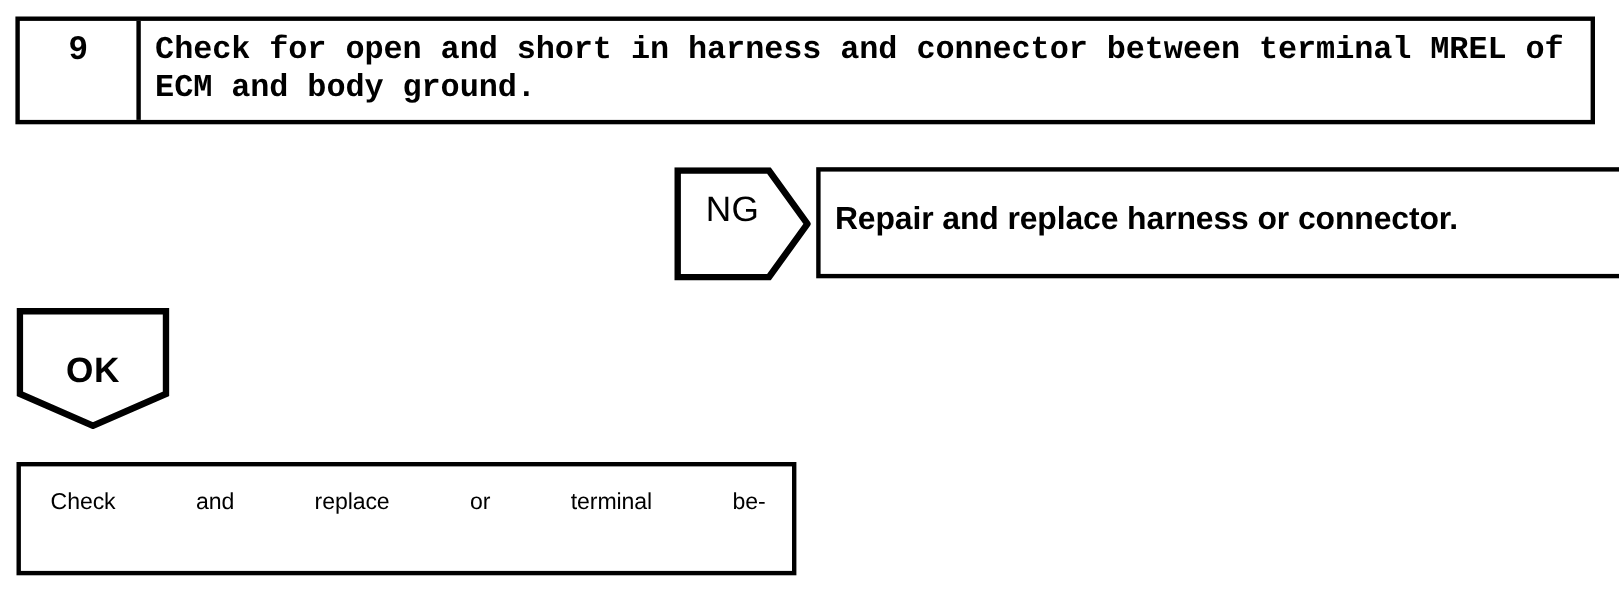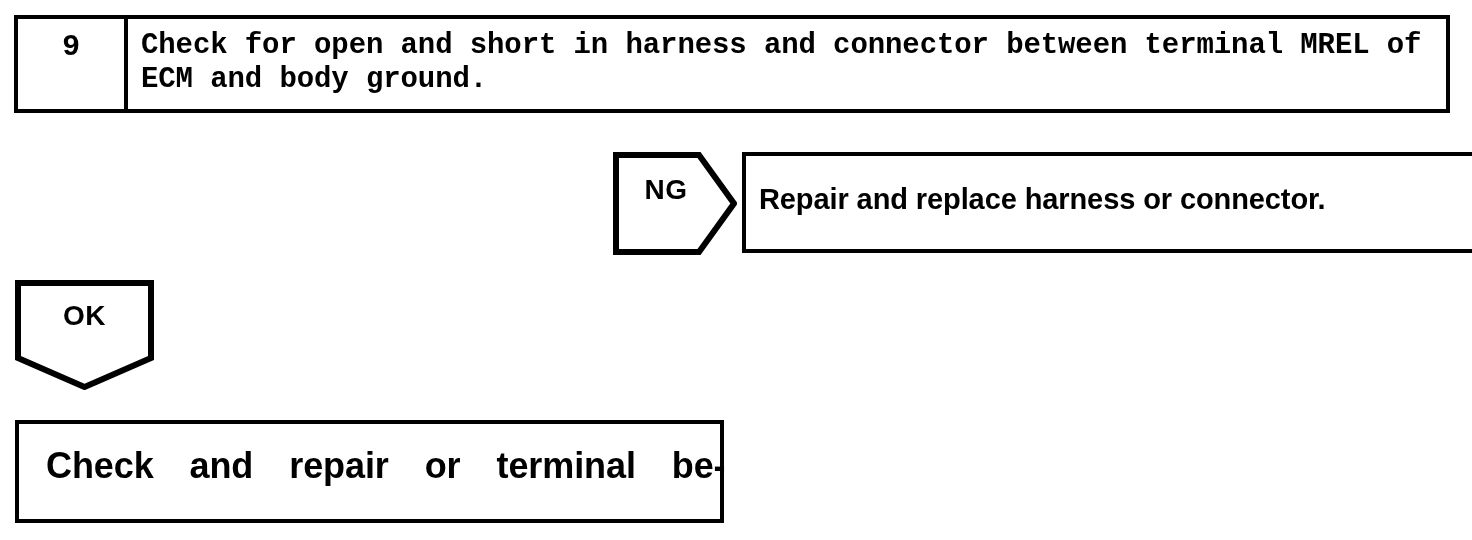--- a/index.html
+++ b/index.html
@@ -84,22 +84,22 @@
   }
   .ng-label {
     position: absolute;
     left: 613px;
     top: 152px;
     width: 106px;
     height: 76px;
     display: flex;
     align-items: center;
     justify-content: center;
-    font-size: 28px;
-    font-weight: bold;
+    font-size: 32px;
+    font-weight: normal;
     letter-spacing: 0.5px;
     pointer-events: none;
   }
 
   .repair-box {
     position: absolute;
     left: 742px;
     top: 152px;
     width: 800px;
     height: 101px;
@@ -125,45 +125,45 @@
     height: 110px;
   }
   .ok-pentagon svg {
     display: block;
     width: 139px;
     height: 110px;
   }
   .ok-label {
     position: absolute;
     left: 15px;
-    top: 276px;
+    top: 296px;
     width: 139px;
     height: 80px;
     display: flex;
     align-items: center;
     justify-content: center;
-    font-size: 28px;
+    font-size: 32px;
     font-weight: bold;
     letter-spacing: 0.5px;
     pointer-events: none;
   }
 
   .final-box {
     position: absolute;
     left: 15px;
     top: 420px;
     width: 709px;
     height: 103px;
     border: 4px solid #000;
     box-sizing: border-box;
     padding: 20px 24px 0 27px;
   }
   .final-text-line {
-    font-size: 36px;
-    font-weight: bold;
+    font-size: 21px;
+    font-weight: normal;
     line-height: 1.22;
     letter-spacing: -0.1px;
     white-space: nowrap;
     gap: 36px;
   }
   .final-text-line.justified {
     display: flex;
     justify-content: space-between;
     width: 100%;
   }
@@ -198,20 +198,20 @@
     <svg viewBox="0 0 139 110" xmlns="http://www.w3.org/2000/svg">
       <polygon points="3,3 136,3 136,78 69.5,107 3,78" fill="#ffffff" stroke="#000000" stroke-width="6" stroke-linejoin="miter"></polygon>
     </svg>
   </div>
   <div class="ok-label">OK</div>
 
   <div class="final-box">
     <div class="final-text-line justified">
       <span>Check</span>
       <span>and</span>
-      <span>repair</span>
+      <span>replace</span>
       <span>or</span>
       <span>terminal</span>
       <span>be-</span>
     </div>
   </div>
 
 </div>
 
 </body></html>

